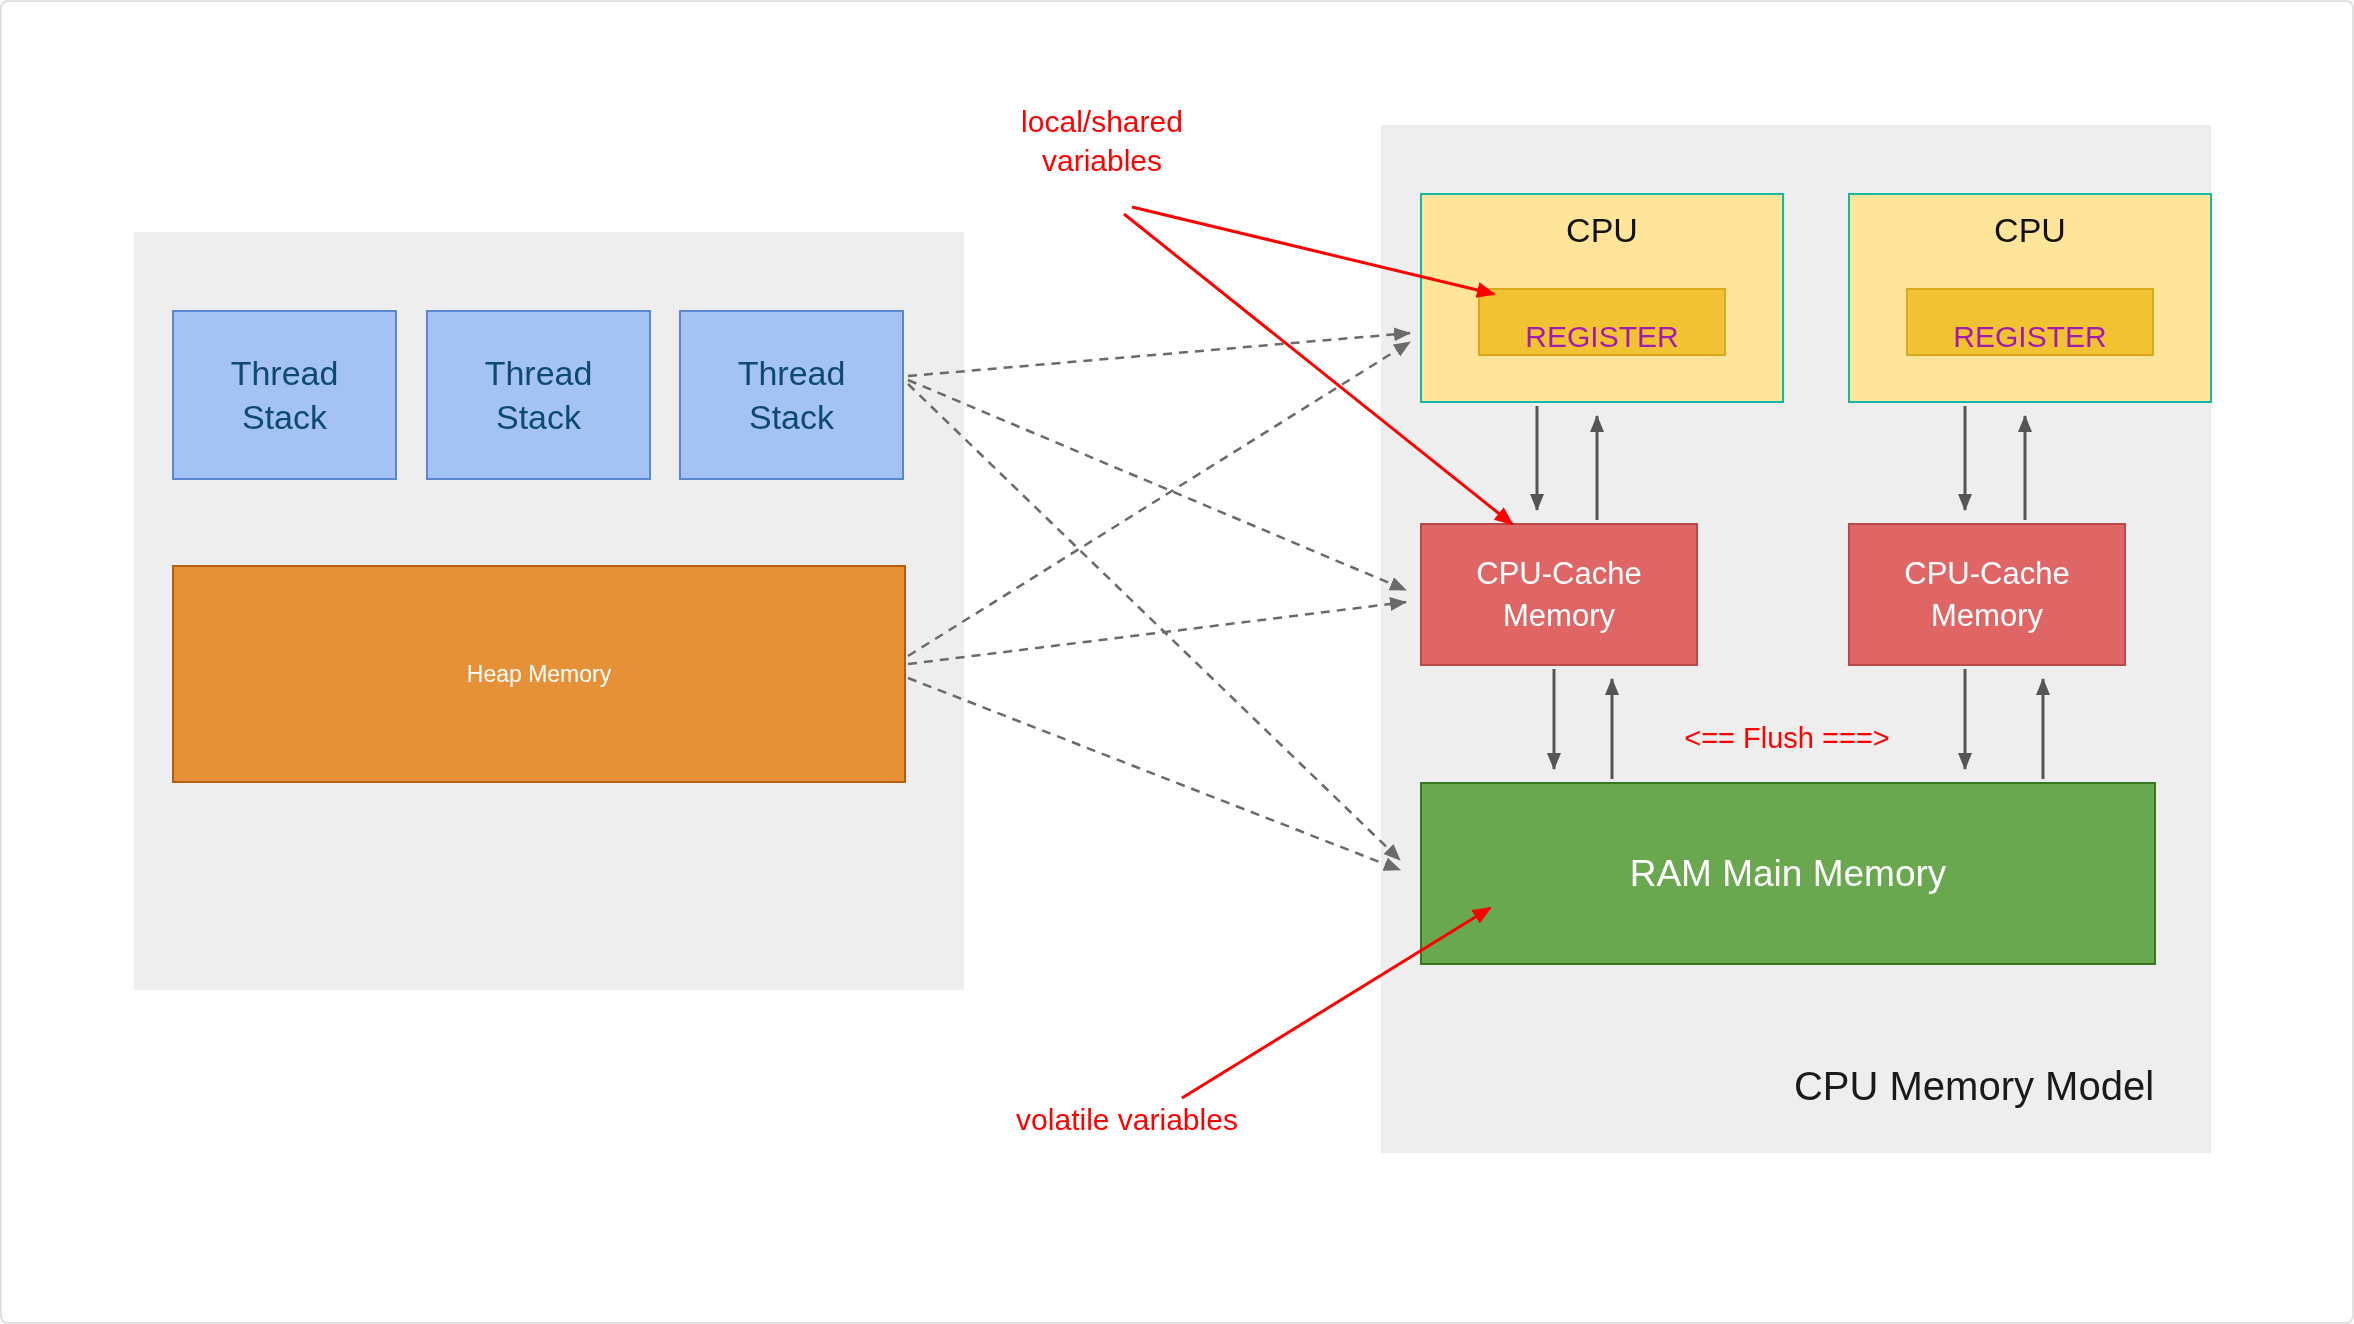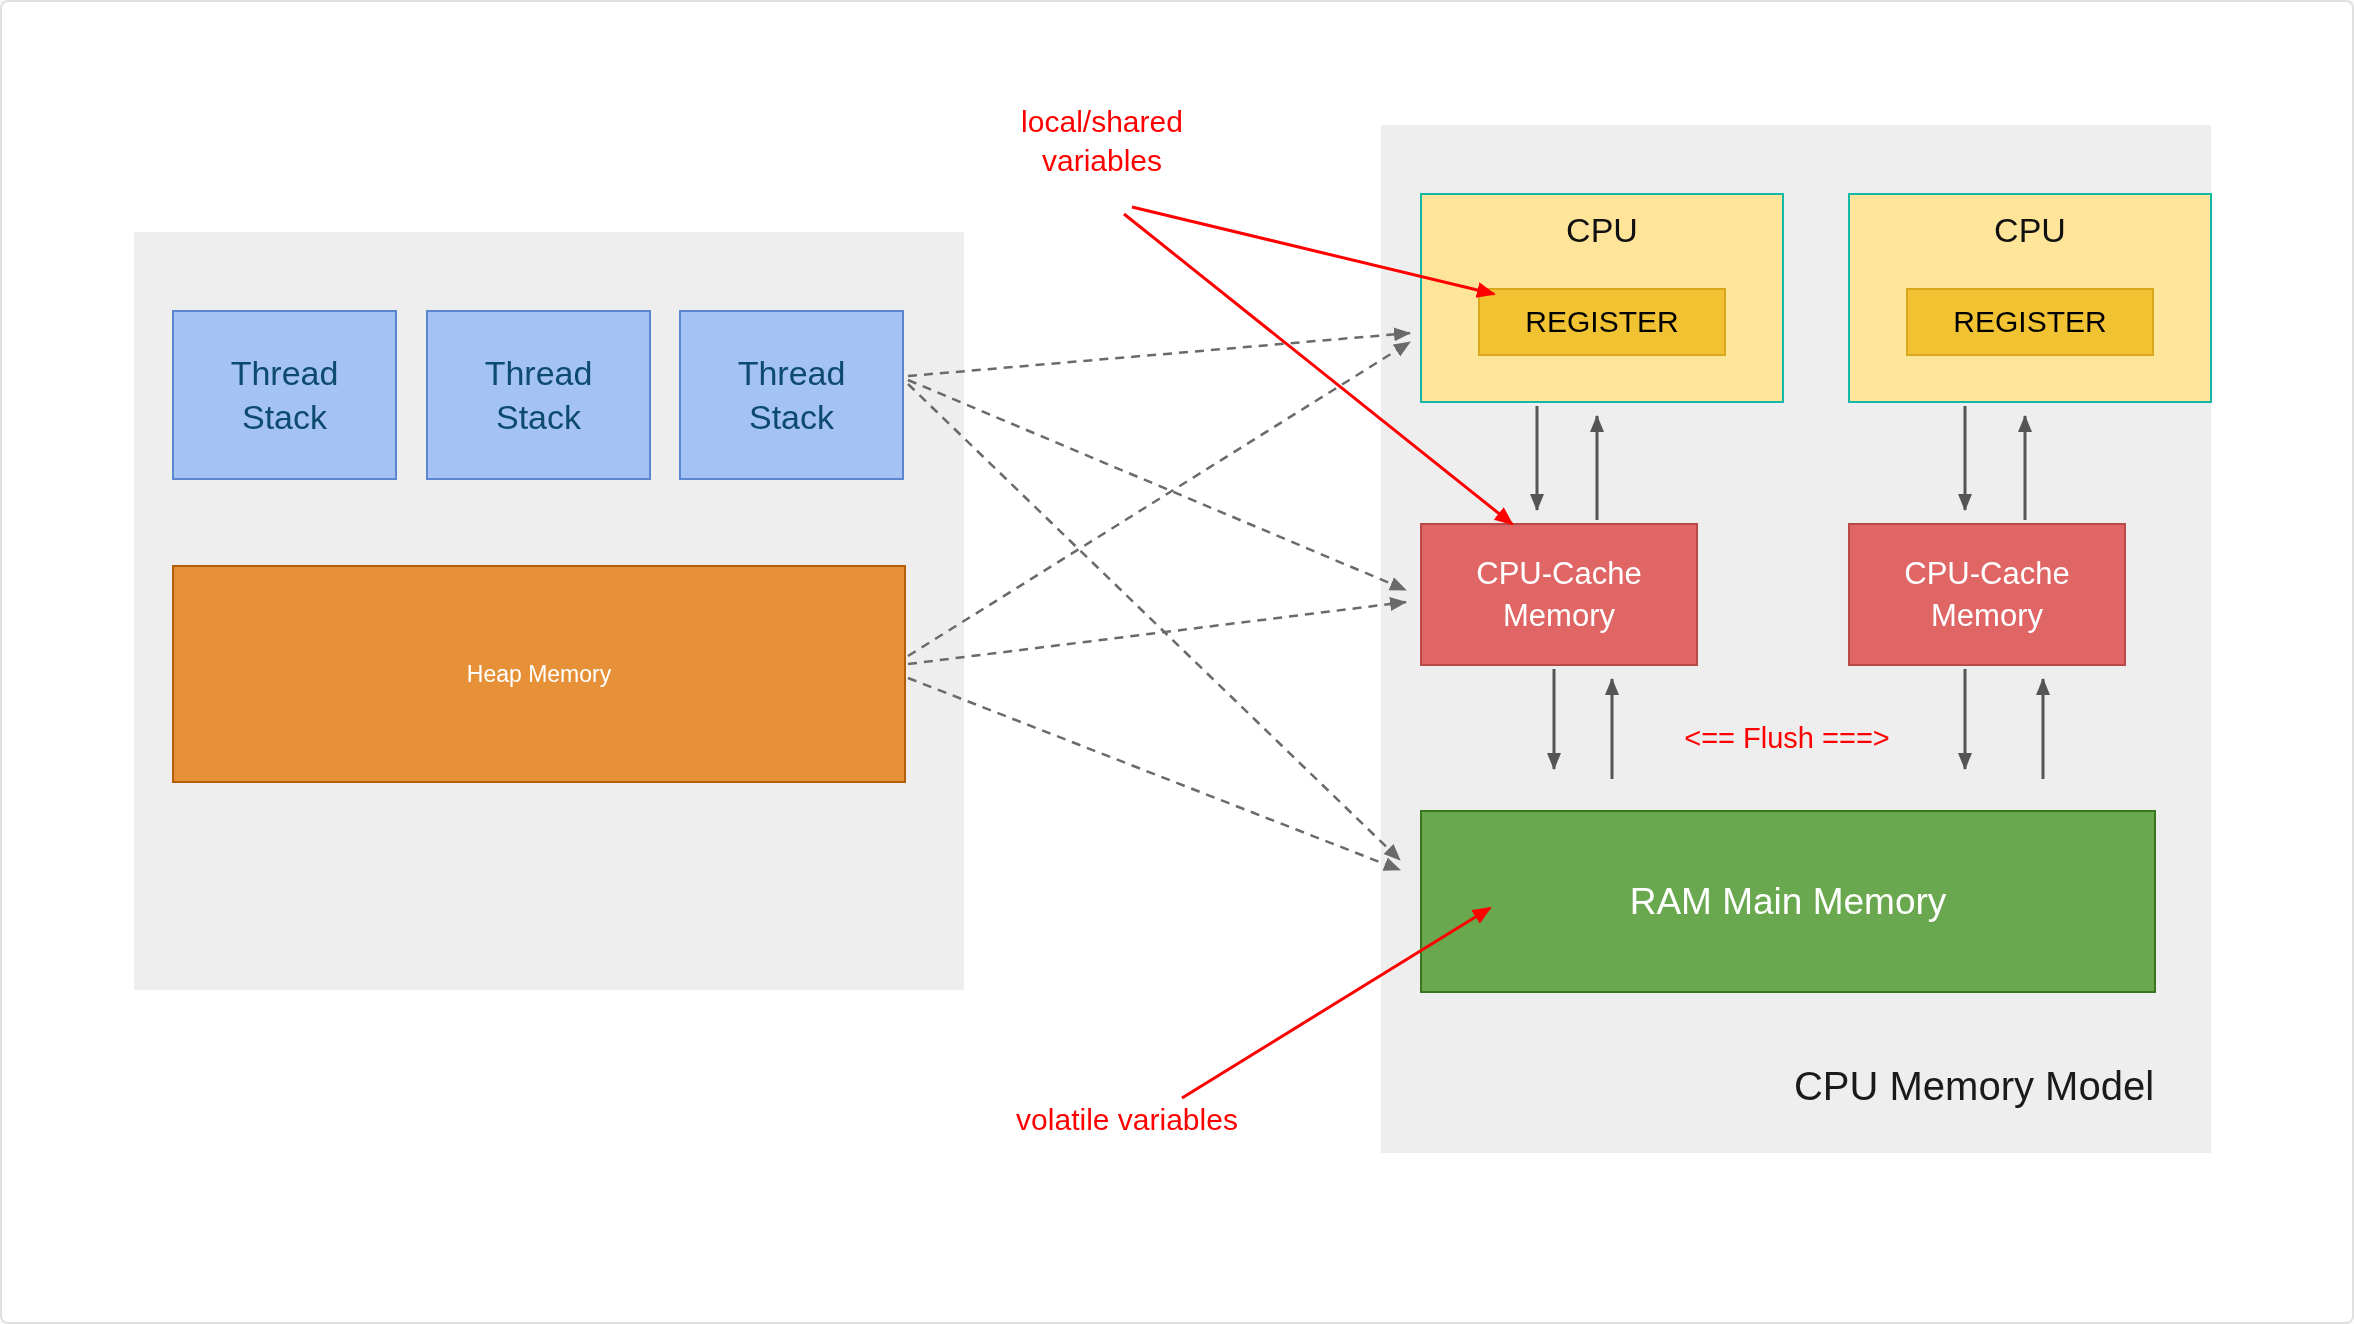--- a/index.html
+++ b/index.html
@@ -10,27 +10,27 @@
        text-align:center;box-sizing:border-box;z-index:2;}
   .thread-stack{width:225px;height:170px;background:#a4c2f4;border:2px solid #5a87cf;
                 color:#0c4a6e;font-size:34px;line-height:1.3;}
   .ts-label{width:130px;}
   .heap{left:170px;top:563px;width:734px;height:218px;background:#e69138;
         border:2px solid #b45f06;color:#ffffff;font-size:23px;}
   .cpu-box{width:364px;height:210px;background:#ffe599;border:2px solid #14b8a6;
            flex-direction:column;justify-content:flex-start;padding-top:16px;
            color:#111;font-size:34px;}
   .register{width:248px;height:68px;margin-top:38px;background:#f1c232;
-            border:2px solid #d9a81f;display:flex;align-items:center;justify-content:center;
-            color:#000000;font-size:30px;box-sizing:border-box;}
+            border:2px solid #d9a81f;display:flex;align-items:flex-end;justify-content:center;
+            color:#a21caf;font-size:30px;box-sizing:border-box;}
   .cache{width:278px;height:143px;background:#e06666;border:2px solid #b94a48;
          color:#ffffff;font-size:31px;line-height:1.35;}
   .cache-label{width:210px;}
   .ram{left:1418px;top:780px;width:736px;height:183px;background:#6aa84f;
-       border:2px solid #38761d;color:#ffffff;font-size:37px;margin-top:28px;}
+       border:2px solid #38761d;color:#ffffff;font-size:37px;}
   .panel-title{position:absolute;z-index:2;color:#1a1a1a;font-size:40px;text-align:center;}
   .annotation{position:absolute;z-index:6;color:#ff0000;font-size:30px;
               text-align:center;line-height:1.3;}
   .flush{position:absolute;z-index:6;color:#ff0000;font-size:29px;text-align:center;}
   #arrow-layer{position:absolute;left:0;top:0;z-index:5;pointer-events:none;}
 </style>
 </head>
 <body>
 
 <div id="canvas">

